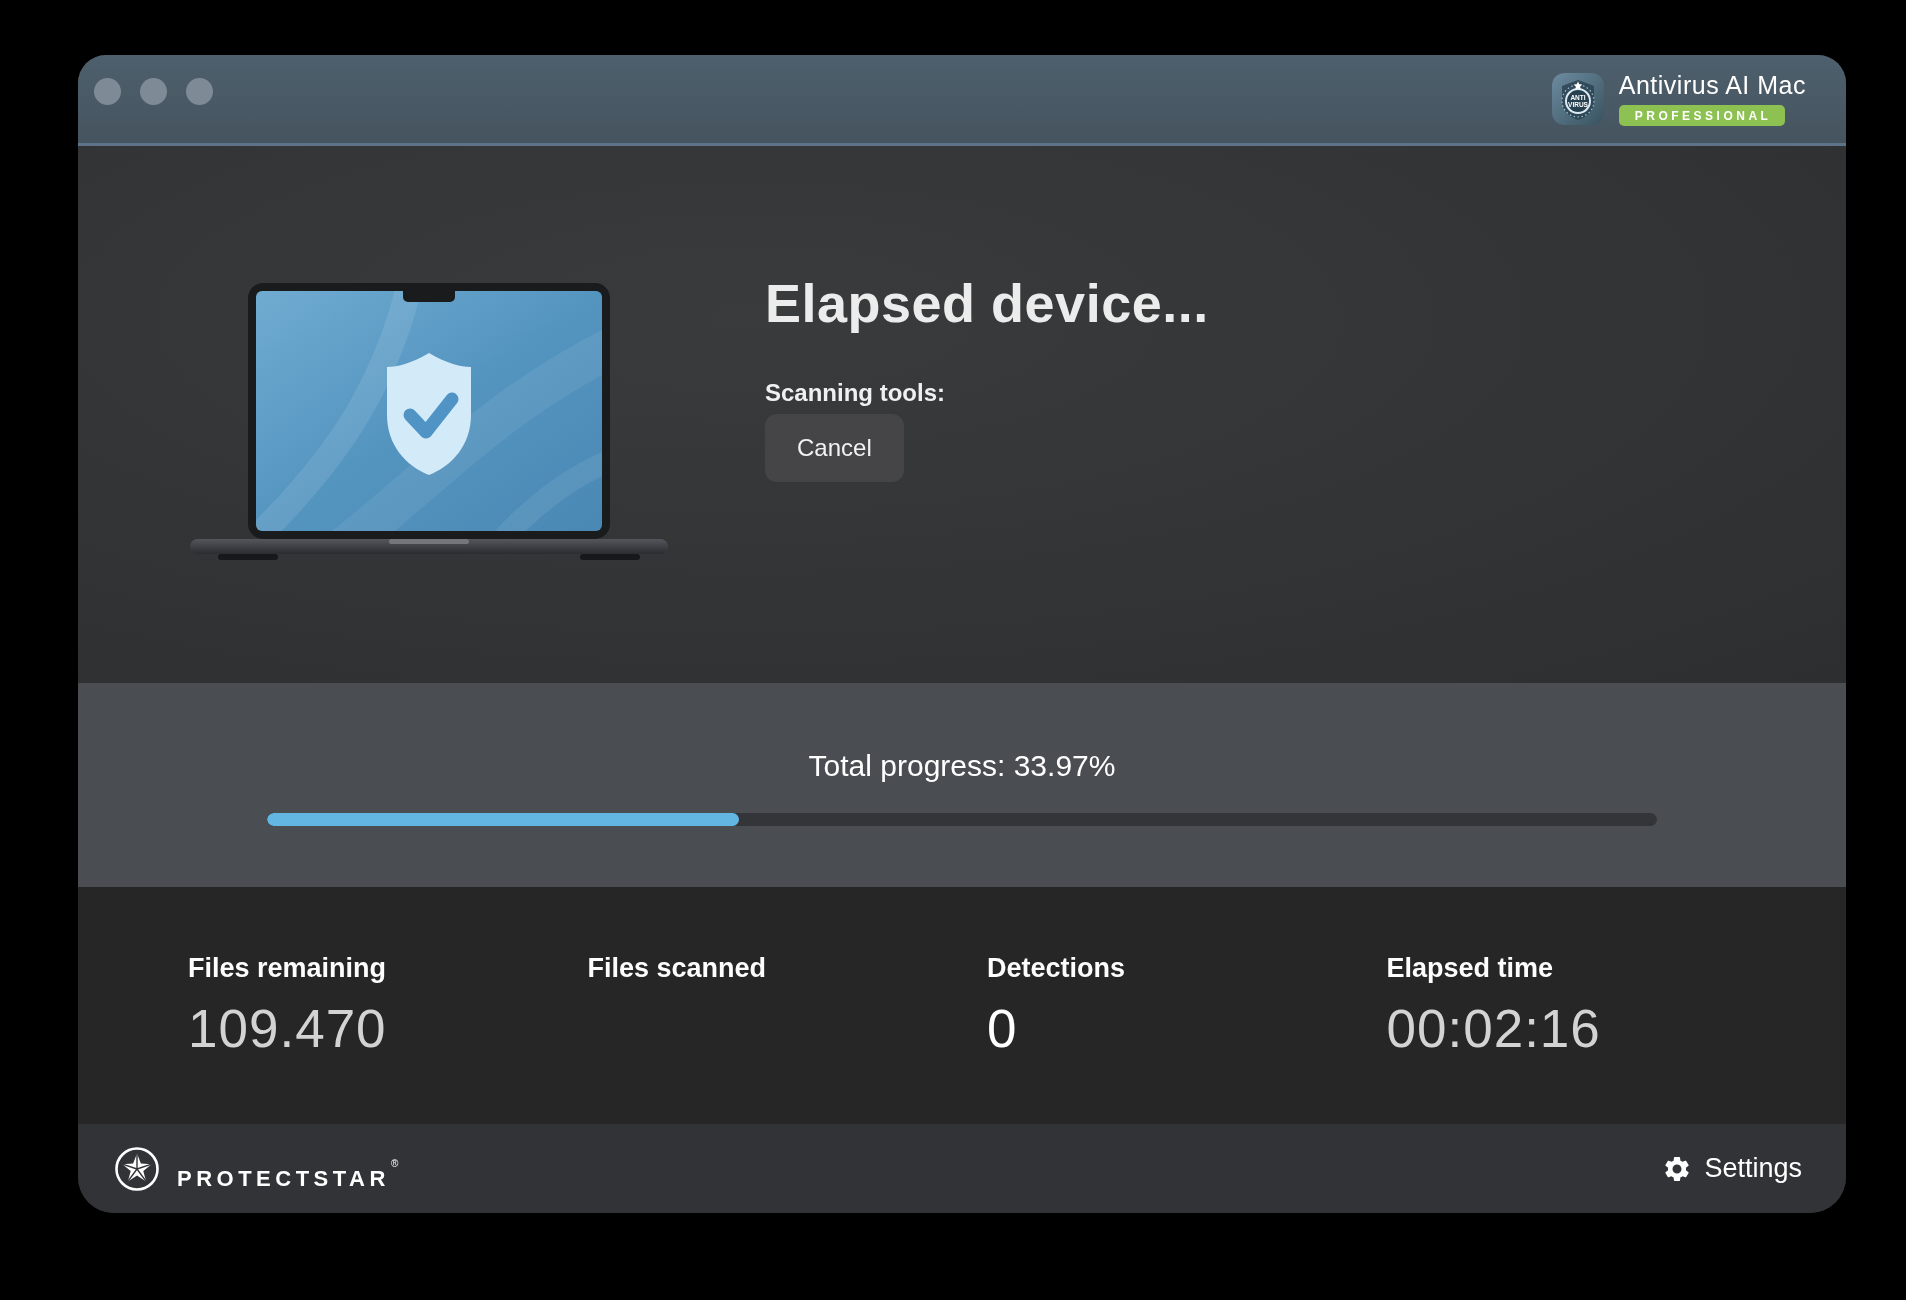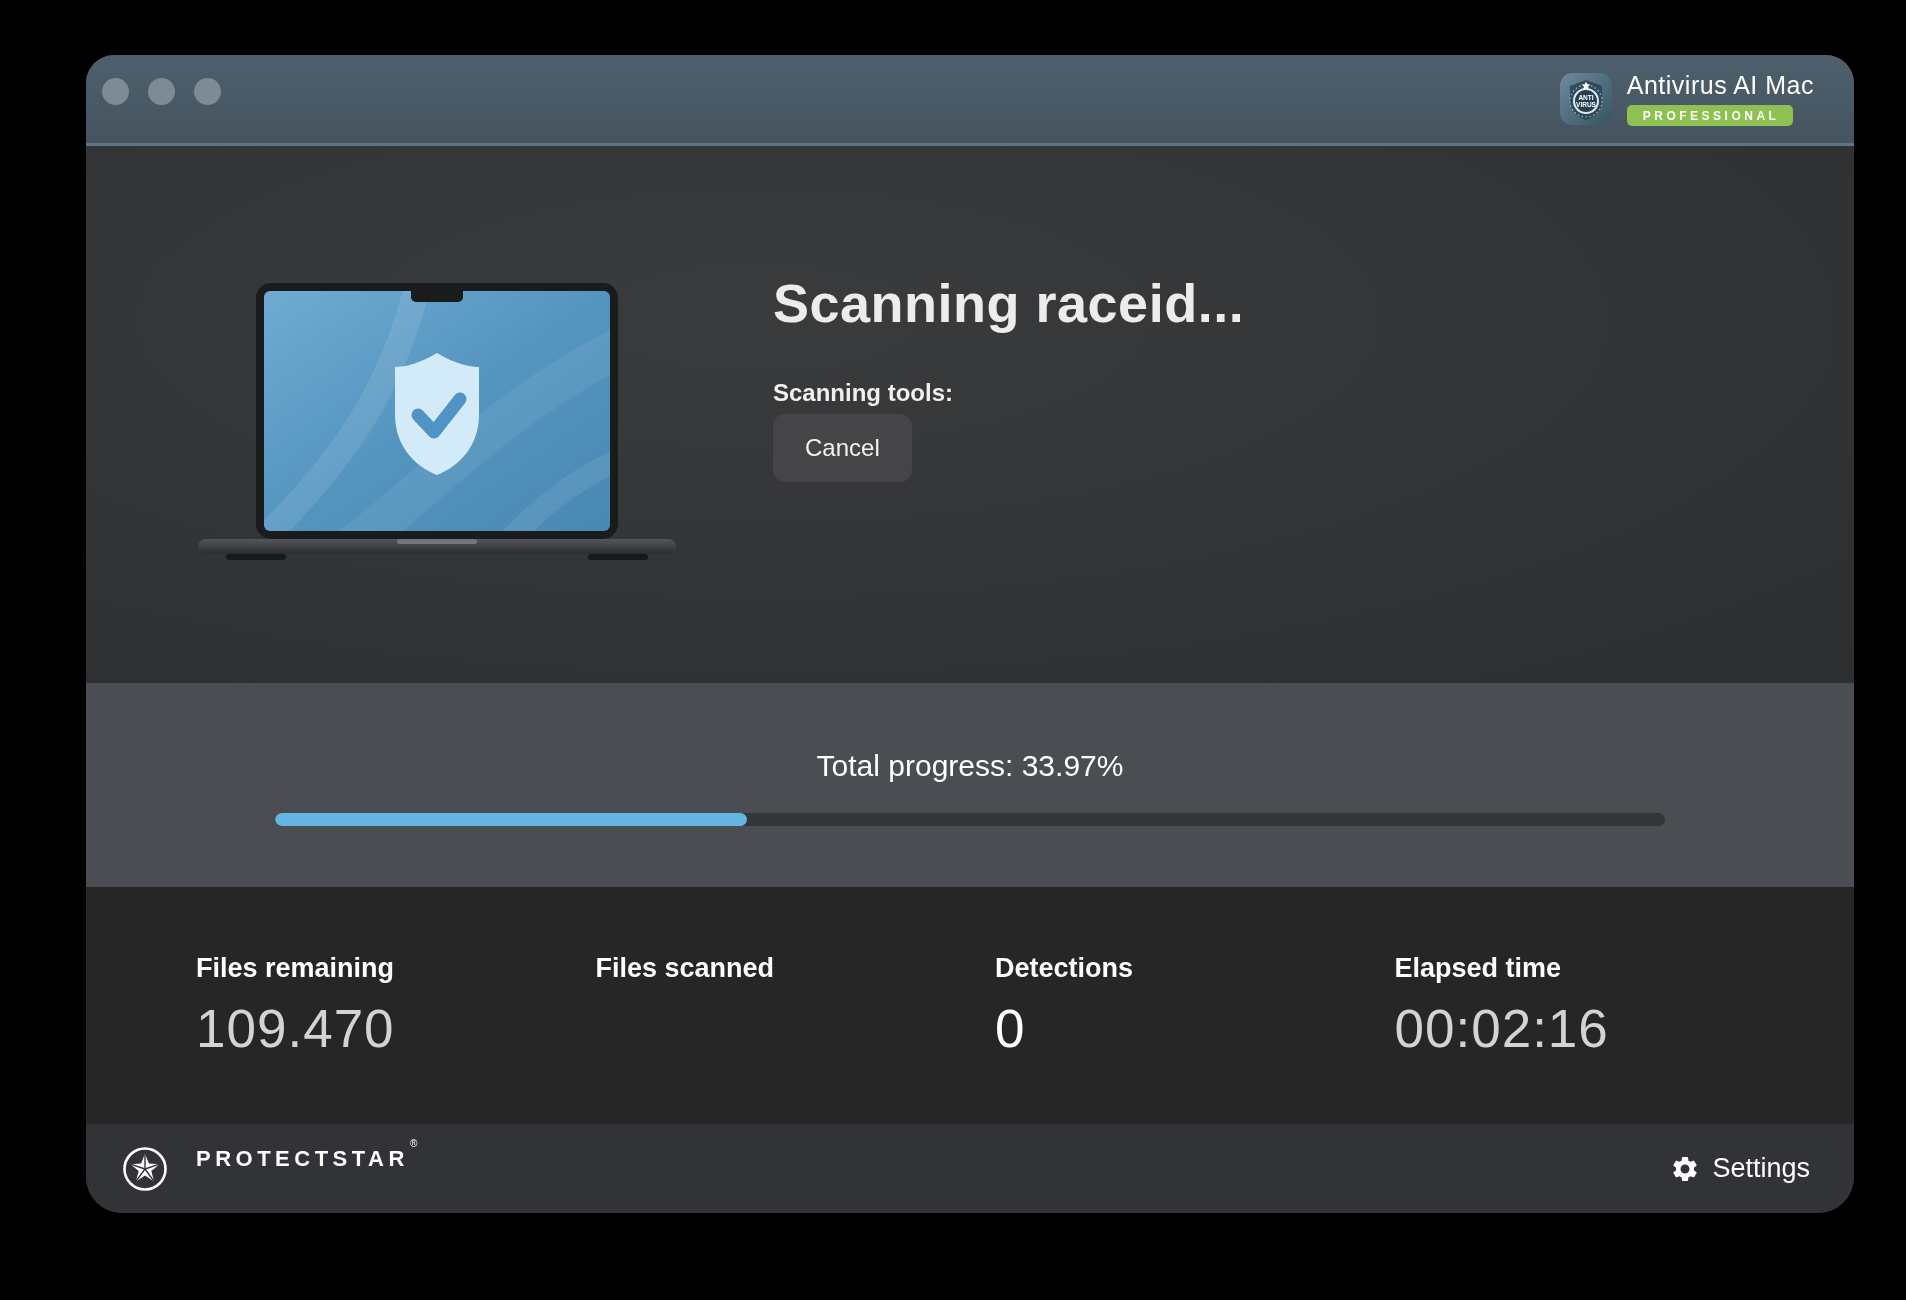--- a/index.html
+++ b/index.html
@@ -1,18 +1,18 @@
 <!DOCTYPE html>
 <html><head>
 <meta charset="utf-8">
 <style>
   html,body{margin:0;padding:0;background:#000;}
   .stage{position:relative;width:1906px;height:1300px;background:#000;overflow:hidden;
          font-family:"Liberation Sans","DejaVu Sans",sans-serif;}
-  .window{position:absolute;left:86px;top:55px;width:1768px;height:1158px;
+  .window{position:absolute;left:78px;top:55px;width:1768px;height:1158px;
           border-radius:28px 28px 36px 36px;overflow:hidden;display:flex;flex-direction:column;
           background:#2e2f30;box-shadow:0 10px 40px rgba(0,0,0,.6);}
   
   .titlebar{height:88px;flex:0 0 auto;background:linear-gradient(180deg,#4e5f6d 0%,#45545f 100%);
             border-bottom:3px solid #5d7488;display:flex;align-items:center;justify-content:space-between;
             padding:0 40px 0 16px;}
   .traffic{display:flex;gap:19px;position:relative;top:-8px;}
   .traffic .dot{width:27px;height:27px;border-radius:50%;background:#7e8b97;border:none;padding:0;}
   .brand{display:flex;align-items:center;gap:15px;}
   .brand-txt{display:flex;flex-direction:column;align-items:flex-start;}
@@ -39,21 +39,21 @@
   .progress-fill{height:100%;border-radius:7px;background:#63b6e1;width:0;}
   
   .stats-band{flex:0 0 237px;background:#262627;display:flex;padding:0 60px 0 110px;}
   .stat{flex:1 1 0;text-align:left;}
   .stat-label{margin-top:66px;color:#fdfdfd;font-size:27px;font-weight:700;}
   .stat-value{margin-top:14px;color:#d3d3d3;font-size:53px;font-weight:400;letter-spacing:1px;}
   .stat-value.bright{color:#ffffff;}
   
   .footer{flex:0 0 89px;background:#323336;display:flex;align-items:center;justify-content:space-between;
           padding:0 44px 0 36px;}
-  .logo{display:flex;align-items:flex-start;gap:28px;}
+  .logo{display:flex;align-items:flex-end;gap:17px;}
   .logo-name{color:#fff;font-size:22px;font-weight:700;letter-spacing:4.5px;}
   .logo-reg{color:#fff;font-size:10px;vertical-align:top;position:relative;top:-8px;left:1px;}
   .settings-btn{display:flex;align-items:center;gap:12px;background:none;border:none;cursor:pointer;
                 color:#fff;font-size:27px;font-family:inherit;padding:0;}
 </style>
 </head>
 <body>
 
 <div class="stage">
   <div class="window">
@@ -121,21 +121,21 @@
           <path d="M220 132 L236 149 L262 116" fill="none" stroke="#4f94c4" stroke-width="13" stroke-linecap="round" stroke-linejoin="round"></path>
         </g>
 
         <rect x="0" y="256" width="478" height="15" rx="7.5" fill="url(#base)"></rect>
         <rect x="199" y="256" width="80" height="5" rx="2.5" fill="#75767c"></rect>
         <rect x="28" y="271" width="60" height="6" rx="3" fill="#17181a"></rect>
         <rect x="390" y="271" width="60" height="6" rx="3" fill="#17181a"></rect>
       </svg>
 
       <div class="scanpanel">
-        <h1 class="scan-title">Scanning raceid...</h1>
+        <h1 class="scan-title">Elapsed device...</h1>
         <div class="scan-path-label">Scanning tools:</div>
         <button class="cancel-btn">Cancel</button>
       </div>
     </div>
 
     <div class="progress-band">
       <div class="progress-label">Total progress: 33.97%</div>
       <div class="progress-track">
         <div class="progress-fill" style="width: 33.97%;"></div>
       </div>

